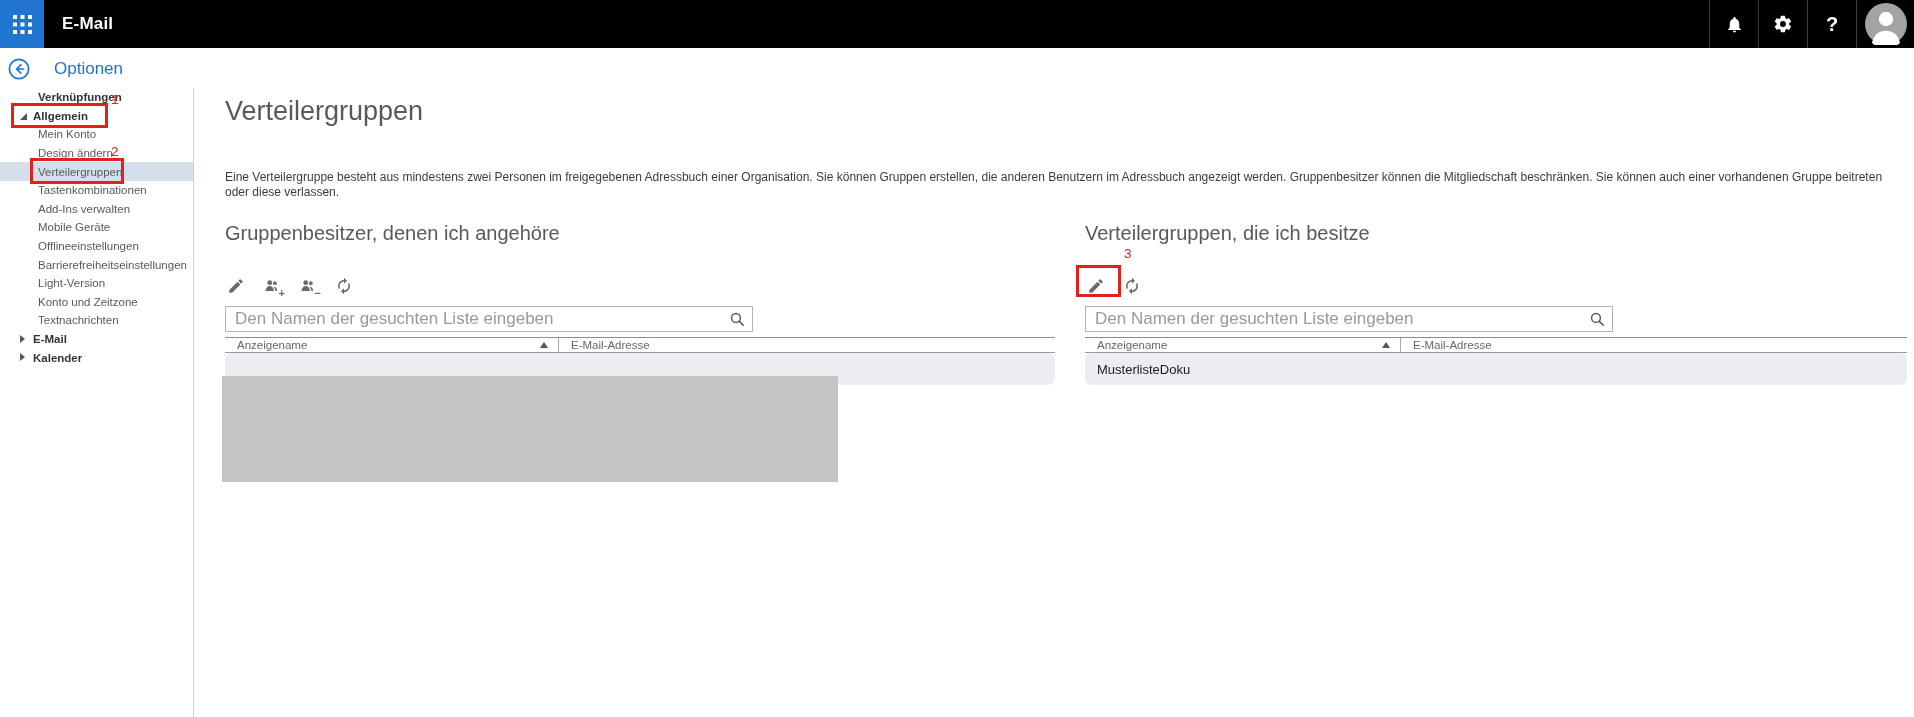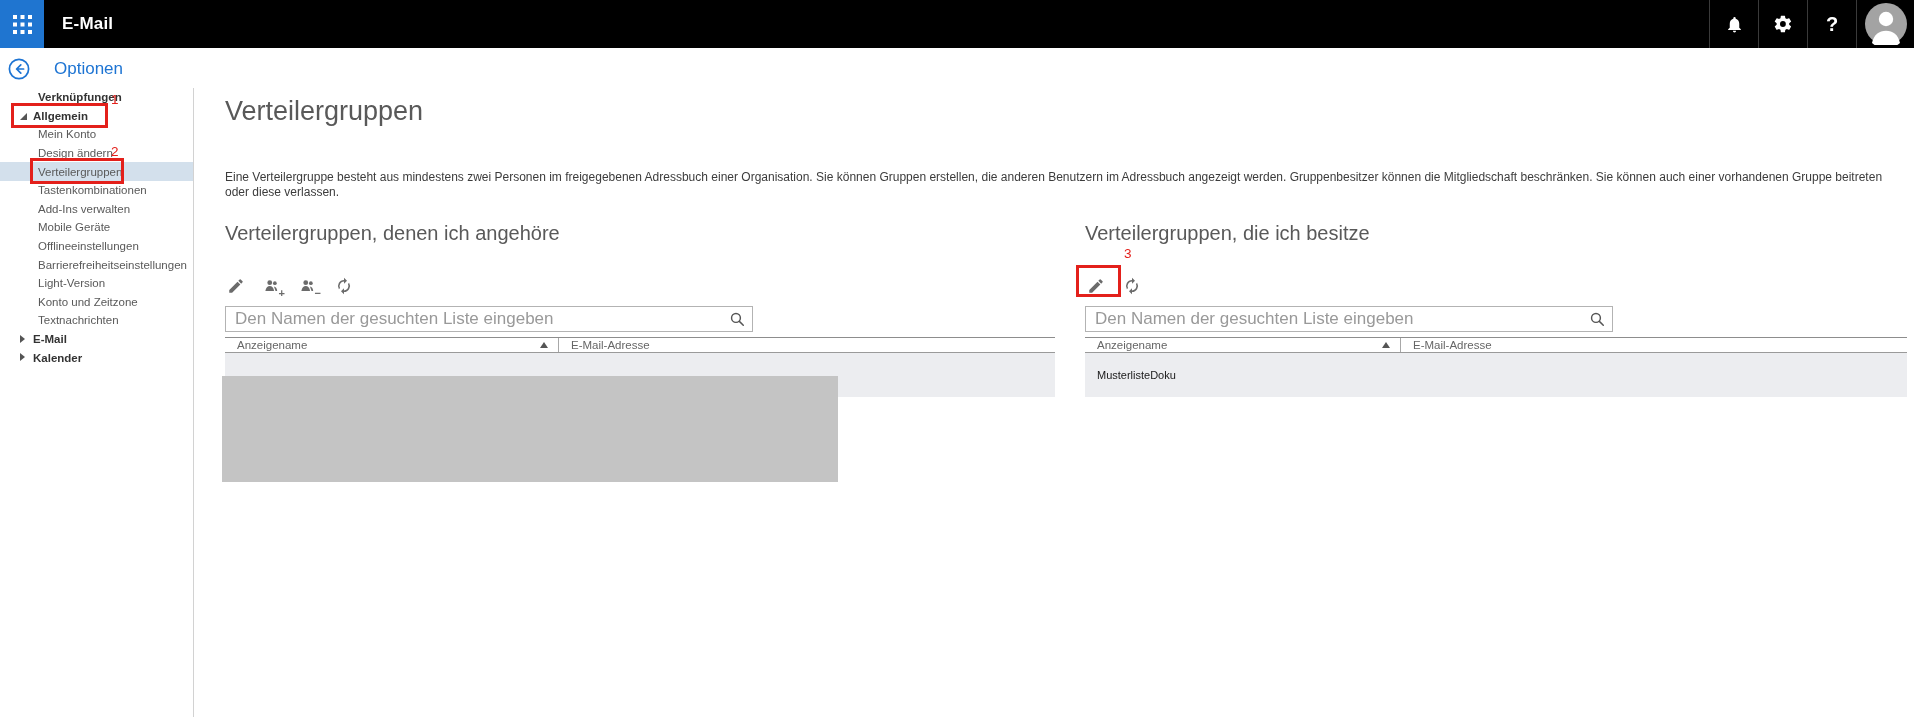--- a/index.html
+++ b/index.html
@@ -94,21 +94,21 @@
   .gh-cell { display:flex; align-items:center; padding-left:12px; position:relative; cursor:pointer; }
   .gh-divider { width:1px; background:#a8a8a8; height:100%; }
   #panel-member .gh-name { width:333px; }
   #panel-member .gh-mail { flex:1; }
   #panel-owner  .gh-name { width:315px; }
   #panel-owner  .gh-mail { flex:1; }
   .sort-arrow {
     position:absolute; right:10px; top:50%; margin-top:-3px; width:0; height:0;
     border-left:4.5px solid transparent; border-right:4.5px solid transparent; border-bottom:6px solid #555;
   }
-  .grid-row { display:flex; height:44px; background:#ecedf0; font-size:11px; color:#1a1a1a; cursor:pointer; }
+  .grid-row { display:flex; height:32px; background:#ecedf0; font-size:13px; color:#1a1a1a; cursor:pointer;border-radius:7px; }
   .gr-cell { display:flex; align-items:center; padding-left:12px; }
   #panel-owner .gr-name { width:327px; }
   .grid-row.empty { background:#ecedf0; }
 
   .redaction { position:absolute; left:222px; top:376px; width:616px; height:106px; background:#c4c4c4; z-index:3; }
 
   svg { display:block; }
 </style>
 </head>
 <body>
@@ -228,21 +228,21 @@
 <div class="anno-num" id="anno-num-1">1</div>
 <div class="anno-box" id="anno-box-2"></div>
 <div class="anno-num" id="anno-num-2">2</div>
 <div class="anno-box" id="anno-box-3"></div>
 <div class="anno-num" id="anno-num-3">3</div>
 
 <h1 class="page-title">Verteilergruppen</h1>
 <p class="page-desc">Eine Verteilergruppe besteht aus mindestens zwei Personen im freigegebenen Adressbuch einer Organisation. Sie können Gruppen erstellen, die anderen Benutzern im Adressbuch angezeigt werden. Gruppenbesitzer können die Mitgliedschaft beschränken. Sie können auch einer vorhandenen Gruppe beitreten oder diese verlassen.</p>
 
 <section class="panel" id="panel-member">
-  <h2 class="panel-heading">Verteilergruppen, denen ich angehöre</h2>
+  <h2 class="panel-heading">Gruppenbesitzer, denen ich angehöre</h2>
   <div class="toolbar">
     <div class="icon-btn">
       <span>
         <svg width="18" height="18" viewBox="0 0 24 24" fill="#6b6b6b">
           <path d="M3 17.2V21h3.8L17.8 10 14 6.2 3 17.2zM20.7 7.1a1 1 0 0 0 0-1.4l-2.4-2.4a1 1 0 0 0-1.4 0l-1.8 1.8 3.8 3.8 1.8-1.8z"></path>
         </svg>
       </span>
     </div>
     <div class="icon-btn">
       <span>

